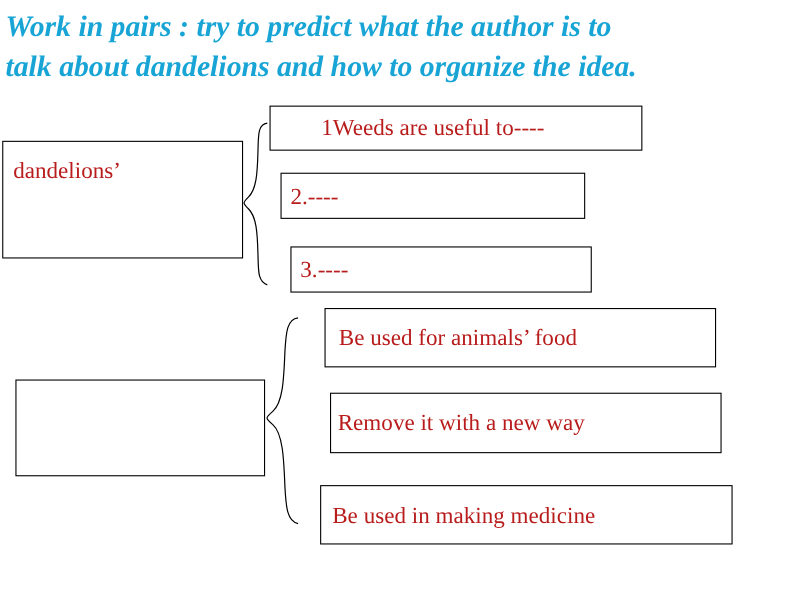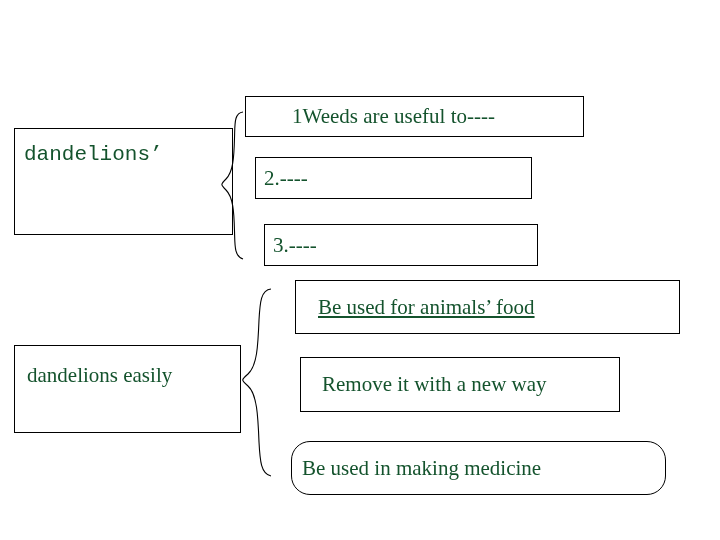--- a/index.html
+++ b/index.html
@@ -37,34 +37,33 @@
 
   
   .box {
     position: absolute;
     border: 1px solid #000000;
     background: #ffffff;
     box-sizing: border-box;
     font-size: 21px;
     line-height: 28px;
     font-family: "Liberation Serif", "DejaVu Serif", serif;
-    color: #14532d;
+    color: #b91c1c;
   }
   .box .box-text {
     display: block;
   }
 
   
   #box-topic-benefits {
-    left: 14px;  top: 128px;
+    left: 2px;  top: 128px;
     width: 219px; height: 107px;
     padding: 10px 0 0 9px;
     font-size: 21px;
     line-height: 32px;
-    font-family: Liberation Mono, monospace;
   }
   #box-topic-remove {
     left: 14px; top: 345px;
     width: 227px; height: 88px;
     padding: 13px 12px 0 12px;
     font-size: 21px;
     line-height: 33px;
   }
   #box-topic-remove .line-justify {
     display: block;
@@ -91,56 +90,56 @@
   #box-benefit-3 {
     left: 264px; top: 224px;
     width: 274px; height: 42px;
     padding-left: 8px;
     line-height: 40px;
   }
 
   
   #box-remove-1 {
     left: 295px; top: 280px;
-    width: 385px; height: 54px;
-    padding-left: 22px;
+    width: 356px; height: 54px;
+    padding-left: 12px;
     line-height: 52px;
-    text-decoration: underline;
   }
   #box-remove-2 {
     left: 300px; top: 357px;
-    width: 320px; height: 55px;
-    padding-left: 21px;
+    width: 356px; height: 55px;
+    padding-left: 6px;
     line-height: 53px;
   }
   #box-remove-3 {
     left: 291px; top: 441px;
     width: 375px; height: 54px;
     padding-left: 10px;
     line-height: 52px;
-    border-radius: 19px;
   }
 
   
   .brace {
     position: absolute;
   }
   #brace-benefits { left: 220px; top: 110px; }
   #brace-remove   { left: 240px; top: 286px; }
   .brace svg { display: block; }
   .brace path {
     fill: none;
     stroke: #000000;
     stroke-width: 1.1;
   }
 </style>
 </head>
 <body>
 
 <div id="title-block">
+  <div class="title-line">Work in pairs : try to predict what the author is to</div>
+  <div class="title-line">talk about dandelions and how to organize the idea.</div>
 </div>
 
 <div class="box" id="box-topic-benefits">
   <span class="box-text">dandelions’</span>
 </div>
 
 <div class="brace" id="brace-benefits">
   <svg width="34" height="152" viewBox="0 0 34 152" xmlns="http://www.w3.org/2000/svg">
     <path d="M23 2
              C 14 3, 15 14, 14.5 28
@@ -155,21 +154,20 @@
   <span class="box-text">1Weeds are useful to----</span>
 </div>
 <div class="box" id="box-benefit-2">
   <span class="box-text">2.----</span>
 </div>
 <div class="box" id="box-benefit-3">
   <span class="box-text">3.----</span>
 </div>
 
 <div class="box" id="box-topic-remove">
-  <span class="line-plain">dandelions easily</span>
 </div>
 
 <div class="brace" id="brace-remove">
   <svg width="36" height="194" viewBox="0 0 36 194" xmlns="http://www.w3.org/2000/svg">
     <path d="M31 3
              C 21 4, 20 16, 19 34
              C 18 60, 17 80, 8 88
              C 1 94, 1 94, 8 100
              C 17 108, 18 130, 19 156
              C 20 175, 21 188, 31 190"></path>

